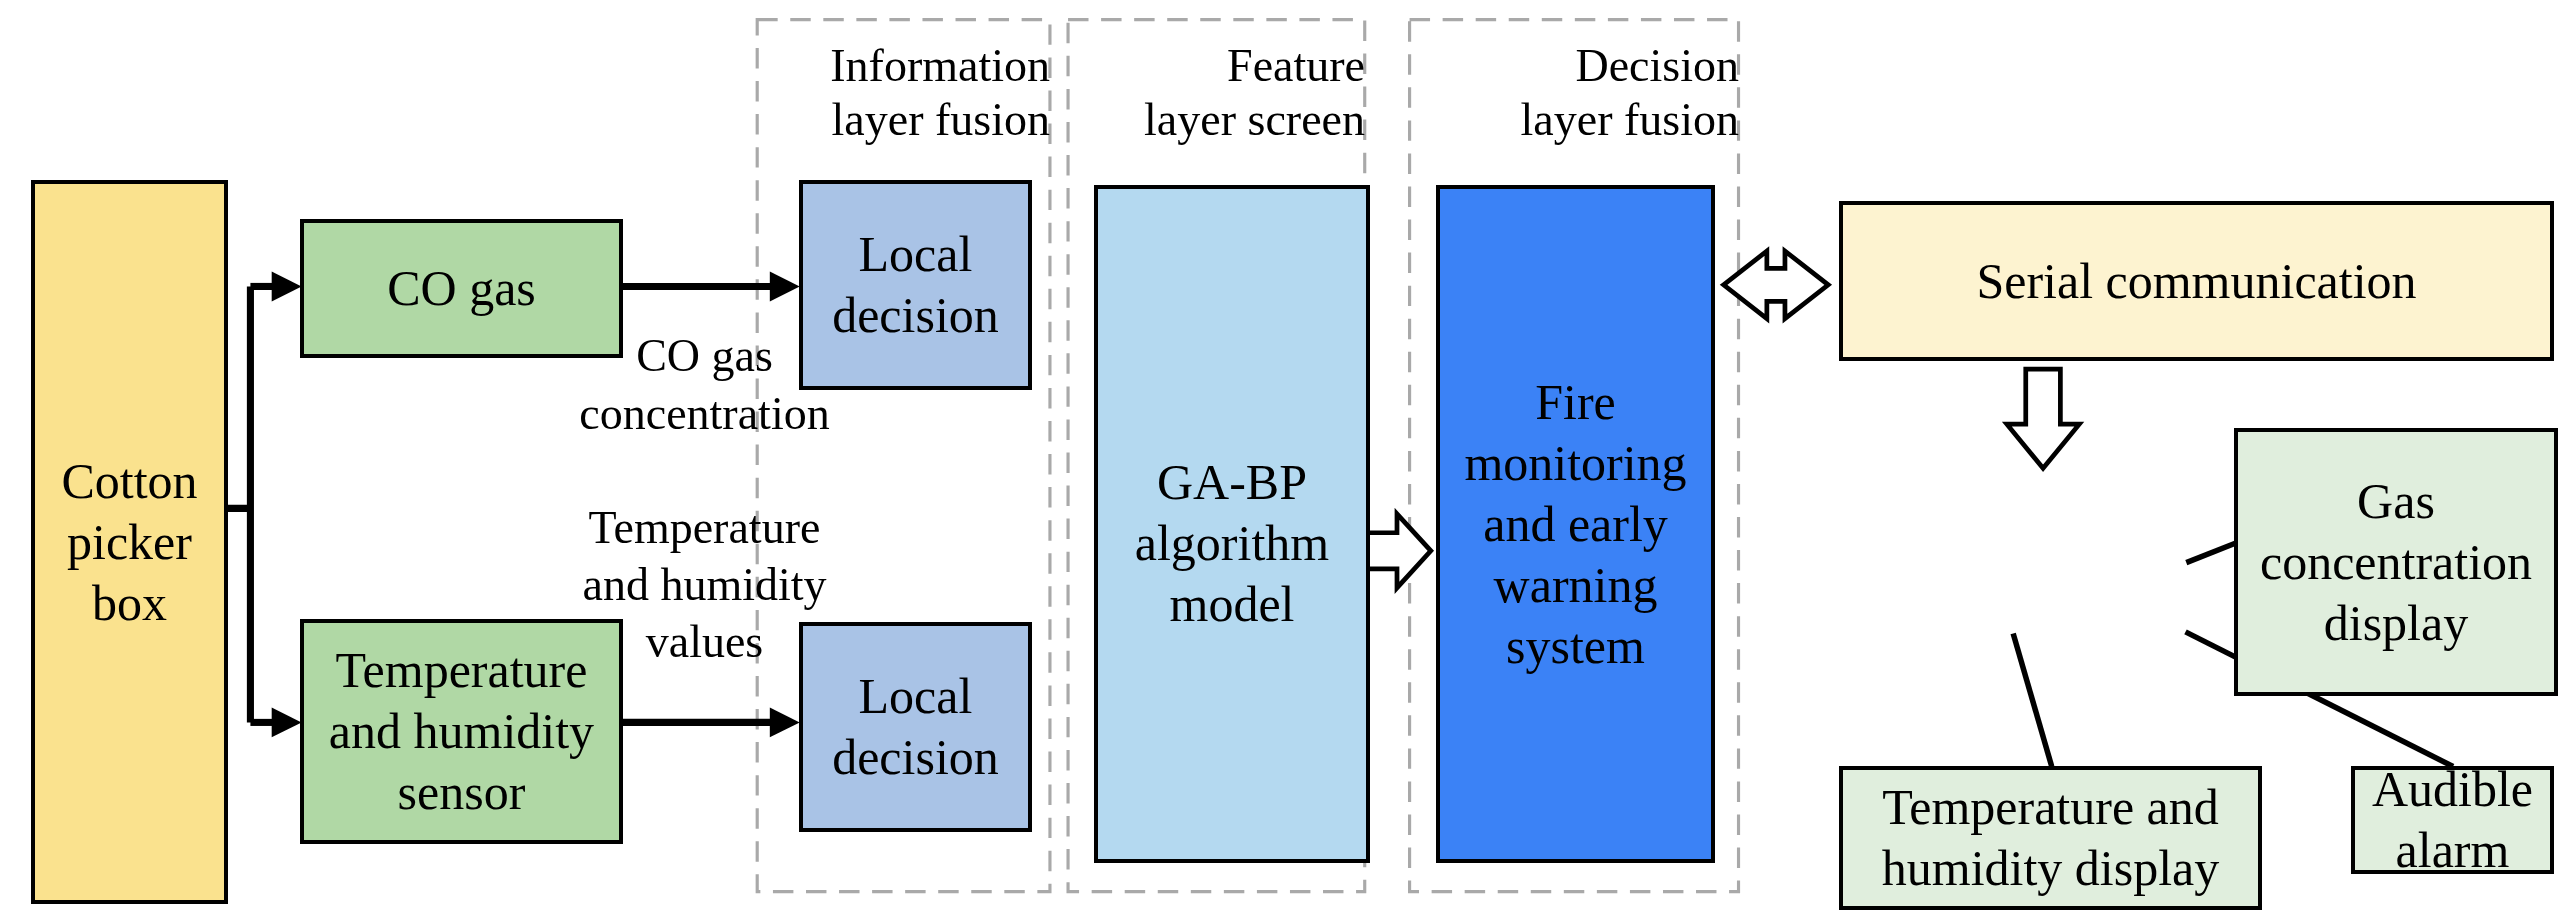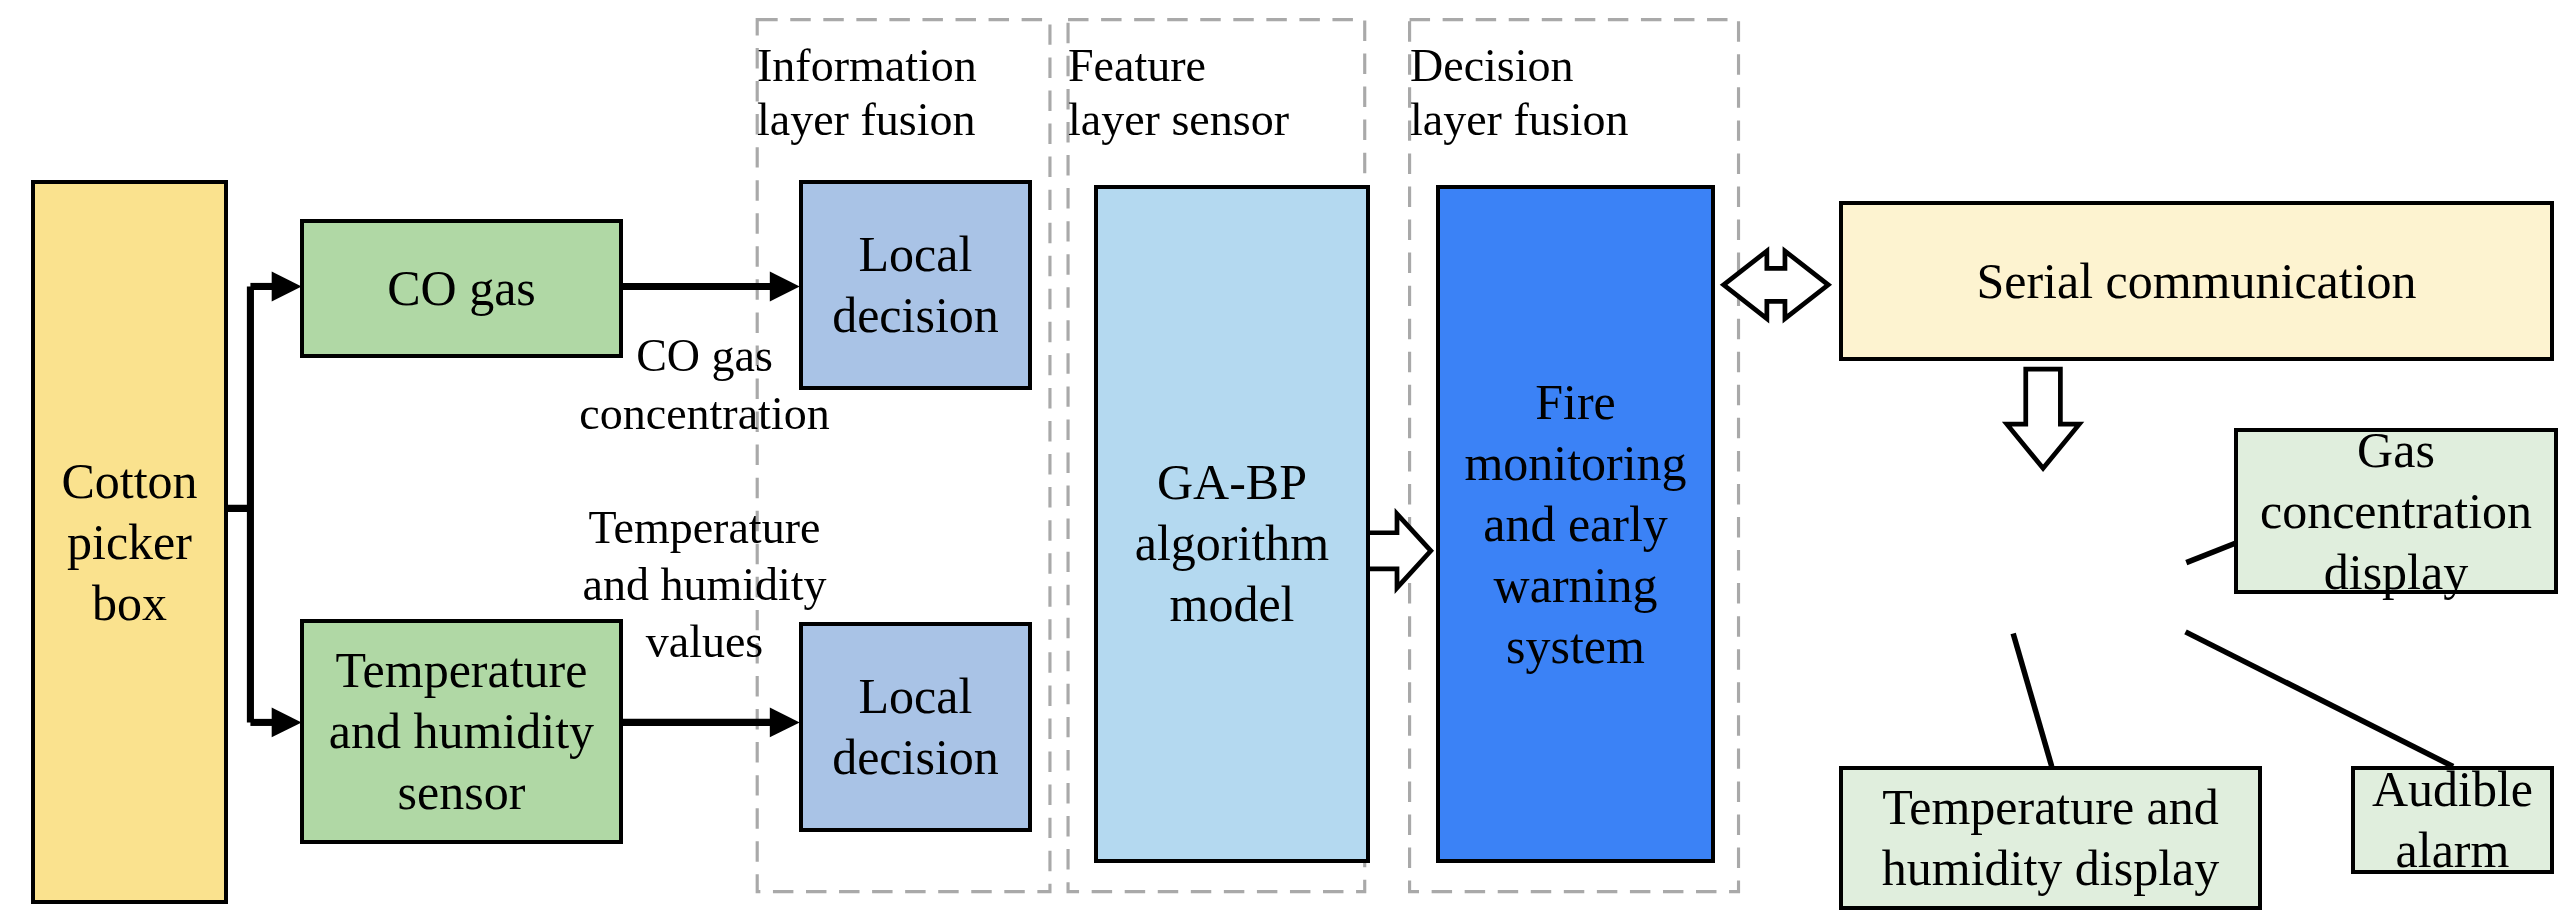--- a/index.html
+++ b/index.html
@@ -7,21 +7,21 @@
     position:relative;
     width:2576px;height:916px;
     overflow:hidden;
     font-family:"Liberation Serif","DejaVu Serif",serif;
     color:#000;
     background:#ffffff;
   }
   .layer-svg{position:absolute;left:0;top:0;z-index:1;}
   .container{position:absolute;z-index:2;}
   .container-title{
-    text-align:left;
+    text-align:right;
     font-size:46px;line-height:54px;
     padding-top:19px;
     white-space:pre-line;
   }
   .node{
     position:absolute;z-index:3;
     box-sizing:border-box;
     border:4.7px solid #000;
     display:flex;align-items:center;justify-content:center;
     text-align:center;
@@ -70,21 +70,21 @@
     <path d="M2558 805 L2607 974" stroke="#000" stroke-width="7"></path>
     <path d="M2777 803 L3117 974" stroke="#000" stroke-width="7"></path>
   </svg>
 
   <div class="container" style="left:757px;top:19.7px;width:293px;">
     <div class="container-title">Information
 layer fusion</div>
   </div>
   <div class="container" style="left:1068px;top:19.7px;width:297px;">
     <div class="container-title">Feature
-layer sensor</div>
+layer screen</div>
   </div>
   <div class="container" style="left:1410px;top:19.7px;width:329px;">
     <div class="container-title">Decision
 layer fusion</div>
   </div>
 
   <div class="node" style="left: 31px; top: 180px; width: 197px; height: 724px; background-color: rgb(250, 226, 142);">Cotton
 picker
 box</div>
 
@@ -106,21 +106,21 @@
 
   <div class="node" style="left: 1436px; top: 185px; width: 279px; height: 678px; background-color: #3b82f6;">Fire
 monitoring
 and early
 warning
 system</div>
 
   <div class="node" style="left: 1839px; top: 201px; width: 715px; height: 160px; background-color: rgb(253, 243, 208);">Serial communication</div>
 
 
-  <div class="node" style="left: 2234px; top: 428px; width: 324px; height: 166px; background-color: rgb(224, 238, 221);">Gas
+  <div class="node" style="left: 2234px; top: 428px; width: 324px; height: 268px; background-color: rgb(224, 238, 221);">Gas
 concentration
 display</div>
 
   <div class="node" style="left: 1839px; top: 766px; width: 423px; height: 144px; background-color: rgb(224, 238, 221);">Temperature and
 humidity display</div>
 
   <div class="node" style="left: 2351px; top: 766px; width: 203px; height: 108px; background-color: rgb(224, 238, 221);">Audible
 alarm</div>
 
   <div class="edge-label" id="co-label" style="left:504px;top:327px;width:401px;">CO gas

